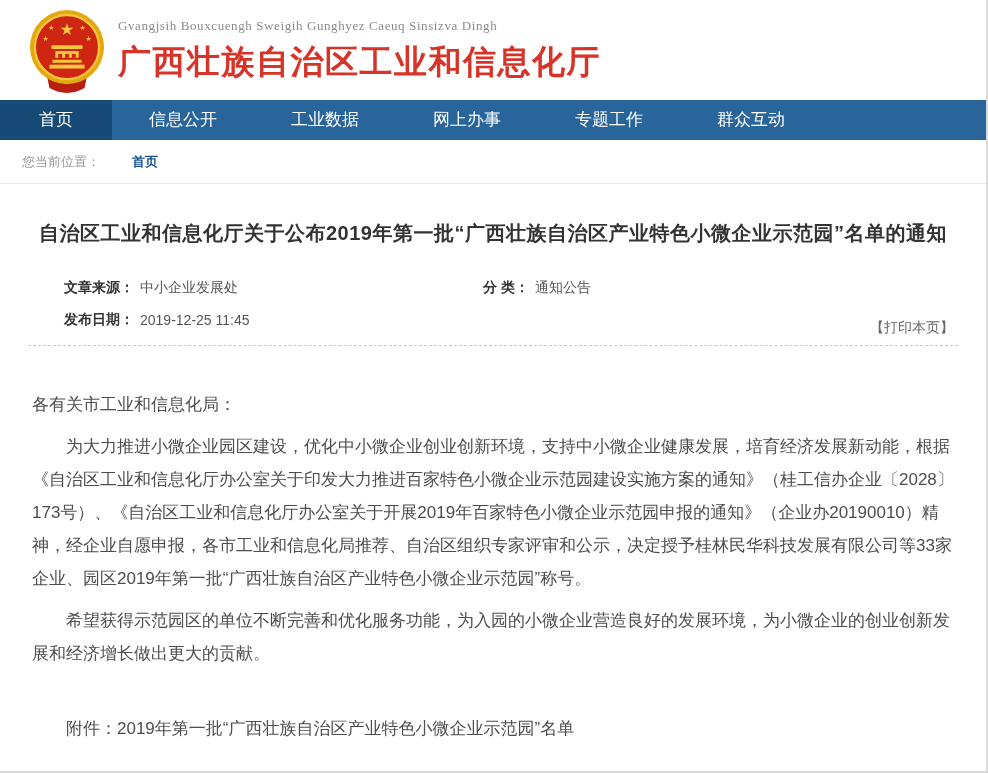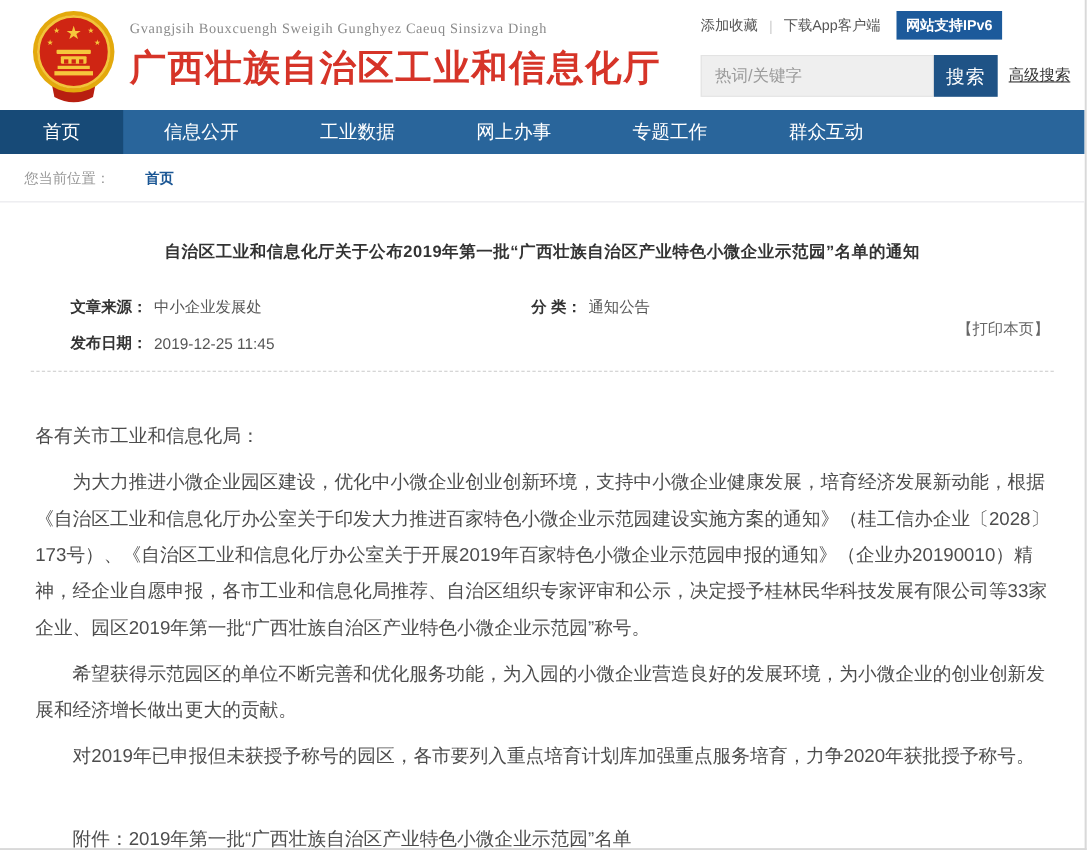--- a/index.html
+++ b/index.html
@@ -58,31 +58,31 @@
   .breadcrumb {
     height: 44px; display: flex; align-items: center; padding-left: 22px;
     border-bottom: 1px solid #e7e7ec; background: #fff; font-size: 13px; gap: 12px;
   }
   .breadcrumb .prefix { color: #999; }
   .breadcrumb .current { margin-left: 20px; color: #1a5694; font-weight: bold; cursor: pointer; }
 
   
   .main { padding: 0 28px; }
   .article-title {
-    margin-top: 36px; text-align: center; font-size: 15px; font-weight: bold;
+    margin-top: 36px; text-align: center; font-size: 20px; font-weight: bold;
     color: #333; letter-spacing: 0.5px;
   }
   .meta { position: relative; margin-top: 32px; font-size: 14px; color: #666; }
   .meta-row { display: flex; align-items: center; }
   .meta-row + .meta-row { margin-top: 14px; }
   .meta-label { font-weight: bold; color: #333; }
   .meta-value { margin-left: 6px; color: #555; }
   .meta-left { padding-left: 36px; display: flex; align-items: center; }
   .meta-cat { position: absolute; left: 455px; top: 0; display: flex; align-items: center; text-align: center; }
-  .meta-actions { position: absolute; right: 4px; top: 20px; display: flex; align-items: center; }
+  .meta-actions { position: absolute; right: 4px; top: 40px; display: flex; align-items: center; }
   .print-link { color: #666; cursor: pointer; white-space: nowrap; }
   .share-btn {
     margin-left: 10px; border: 1px dashed #bbb; background: #fff; color: #555;
     font-size: 14px; padding: 5px 22px; cursor: pointer; white-space: nowrap;
     font-family: inherit;
   }
   .dashed-divider { border: none; border-top: 1px dashed #c9c9c9; margin-top: 16px; }
 
   .article-body { margin-top: 42px; padding: 0 4px; font-size: 17px; color: #4d4d4d; line-height: 33px; }
   .article-body p { margin-bottom: 9px; }
@@ -113,33 +113,20 @@
         <rect x="31" y="47" width="4" height="4" fill="#cf2513"></rect>
         <rect x="38" y="47" width="4" height="4" fill="#cf2513"></rect>
         <rect x="45" y="47" width="4" height="4" fill="#cf2513"></rect>
       </svg>
       <div class="logo-text">
         <div class="zhuang-title">Gvangjsih Bouxcuengh Sweigih Gunghyez Caeuq Sinsizva Dingh</div>
         <div class="site-title">广西壮族自治区工业和信息化厅</div>
       </div>
     </div>
 
-    <div class="header-right">
-      <div class="top-links">
-        <span class="top-link">添加收藏</span>
-        <span class="sep">|</span>
-        <span class="top-link">下载App客户端</span>
-        <span class="ipv6-badge">网站支持IPv6</span>
-      </div>
-      <div class="search-row">
-        <input class="search-input" type="text" placeholder="热词/关键字" style="">
-        <button class="search-btn">搜索</button>
-        <span class="adv-search">高级搜索</span>
-      </div>
-    </div>
   </div>
 
   <div class="nav">
     <div class="nav-item active">首页</div>
     <div class="nav-item">信息公开</div>
     <div class="nav-item">工业数据</div>
     <div class="nav-item">网上办事</div>
     <div class="nav-item">专题工作</div>
     <div class="nav-item">群众互动</div>
   </div>
@@ -172,18 +159,17 @@
       <div class="meta-actions">
         <span class="print-link">【打印本页】</span>
       </div>
       <hr class="dashed-divider">
     </div>
 
     <div class="article-body">
       <p>各有关市工业和信息化局：</p>
       <p class="indent">为大力推进小微企业园区建设，优化中小微企业创业创新环境，支持中小微企业健康发展，培育经济发展新动能，根据《自治区工业和信息化厅办公室关于印发大力推进百家特色小微企业示范园建设实施方案的通知》（桂工信办企业〔2028〕173号）、《自治区工业和信息化厅办公室关于开展2019年百家特色小微企业示范园申报的通知》（企业办20190010）精神，经企业自愿申报，各市工业和信息化局推荐、自治区组织专家评审和公示，决定授予桂林民华科技发展有限公司等33家企业、园区2019年第一批“广西壮族自治区产业特色小微企业示范园”称号。</p>
       <p class="indent">希望获得示范园区的单位不断完善和优化服务功能，为入园的小微企业营造良好的发展环境，为小微企业的创业创新发展和经济增长做出更大的贡献。</p>
-      <p class="indent">对2019年已申报但未获授予称号的园区，各市要列入重点培育计划库加强重点服务培育，力争2020年获批授予称号。</p>
       <p class="indent attachment">附件：2019年第一批“广西壮族自治区产业特色小微企业示范园”名单</p>
     </div>
   </div>
 
 </div>
 
 </body></html>

